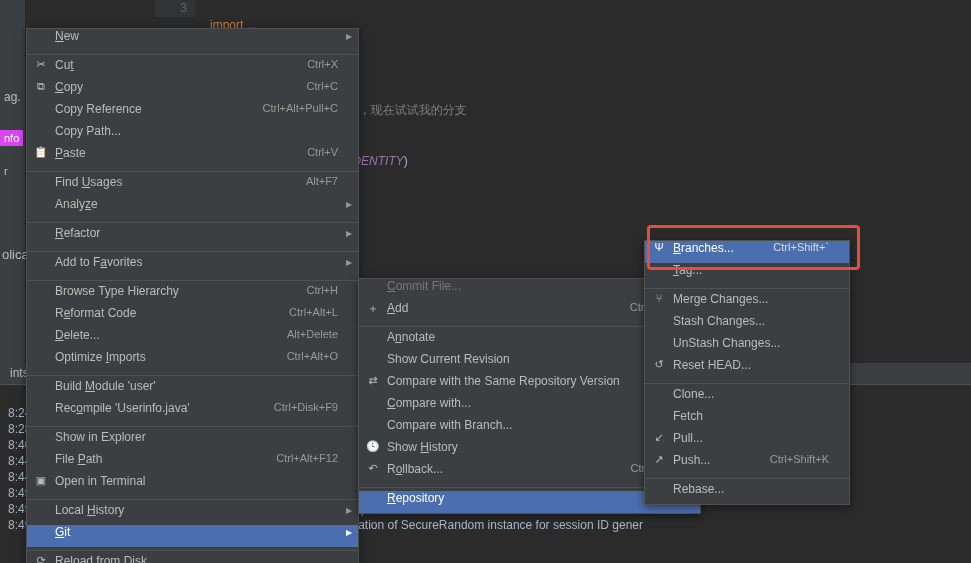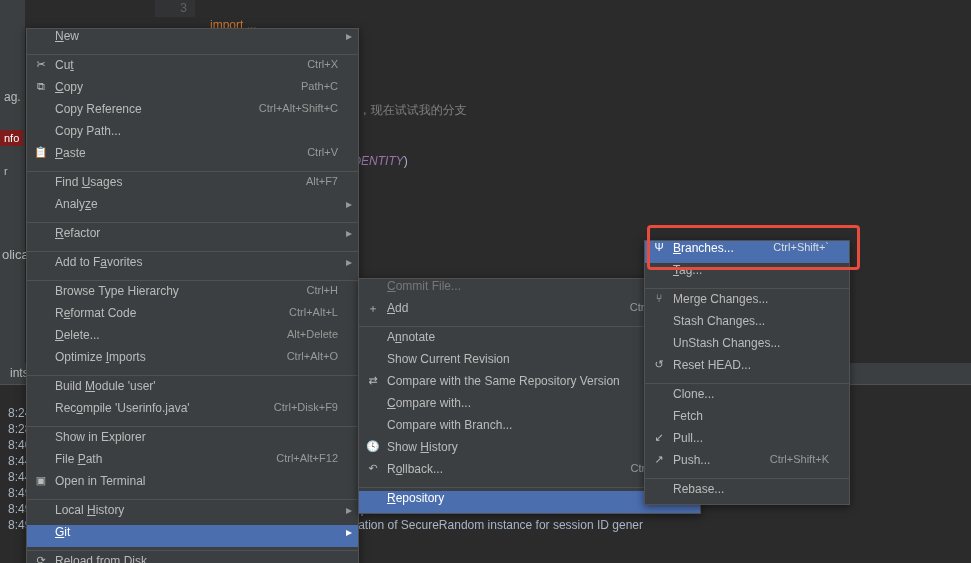--- a/index.html
+++ b/index.html
@@ -55,21 +55,21 @@
 <div>ssw;</div>
 <div>onenumber;</div>
 <div>alid;</div>
 <div></div>
 <div><span class="field">thority</span><span>;</span></div>
 </div>
 
 <div class="left-panel"></div>
 <div class="left-tabs">
   <div style="position:absolute;top:5px;font-size:12px;color:#bbb;left:4px">ag.</div>
-  <div style="position:absolute;top:45px;font-size:11px;background:#7f1d1d;color:#fff;left:0;padding:2px 4px">nfo</div>
+  <div style="position:absolute;top:45px;font-size:11px;background:#d946ef;color:#fff;left:0;padding:2px 4px">nfo</div>
   <div style="position:absolute;top:80px;font-size:11px;color:#bbb;left:4px">r</div>
   <div style="position:absolute;top:162px;font-size:13px;color:#bbb;left:2px">olica</div>
 </div>
 
 <div class="console">
   <div class="console-tabs">
     <div class="console-tab">ints</div>
   </div>
   <div class="console-body">
 <span>8:24</span>                                                                                                                     <span>ode 'HTML5' is de</span>
@@ -90,25 +90,25 @@
     </div>
   <div class="sep"></div>
   <div class="mi">
       <span class="ico">✂</span>
       <span class="lbl">Cu<span class="und">t</span></span>
       <span class="sc">Ctrl+X</span>
     </div>
   <div class="mi">
       <span class="ico">⧉</span>
       <span class="lbl"><span class="und">C</span>opy</span>
-      <span class="sc">Path+C</span>
+      <span class="sc">Ctrl+C</span>
     </div>
   <div class="mi">
       <span class="lbl">Copy Reference</span>
-      <span class="sc">Ctrl+Alt+Shift+C</span>
+      <span class="sc">Ctrl+Alt+Pull+C</span>
     </div>
   <div class="mi">
       <span class="lbl">Copy Path...</span>
     </div>
   <div class="mi">
       <span class="ico">📋</span>
       <span class="lbl"><span class="und">P</span>aste</span>
       <span class="sc">Ctrl+V</span>
     </div>
   <div class="sep"></div>

